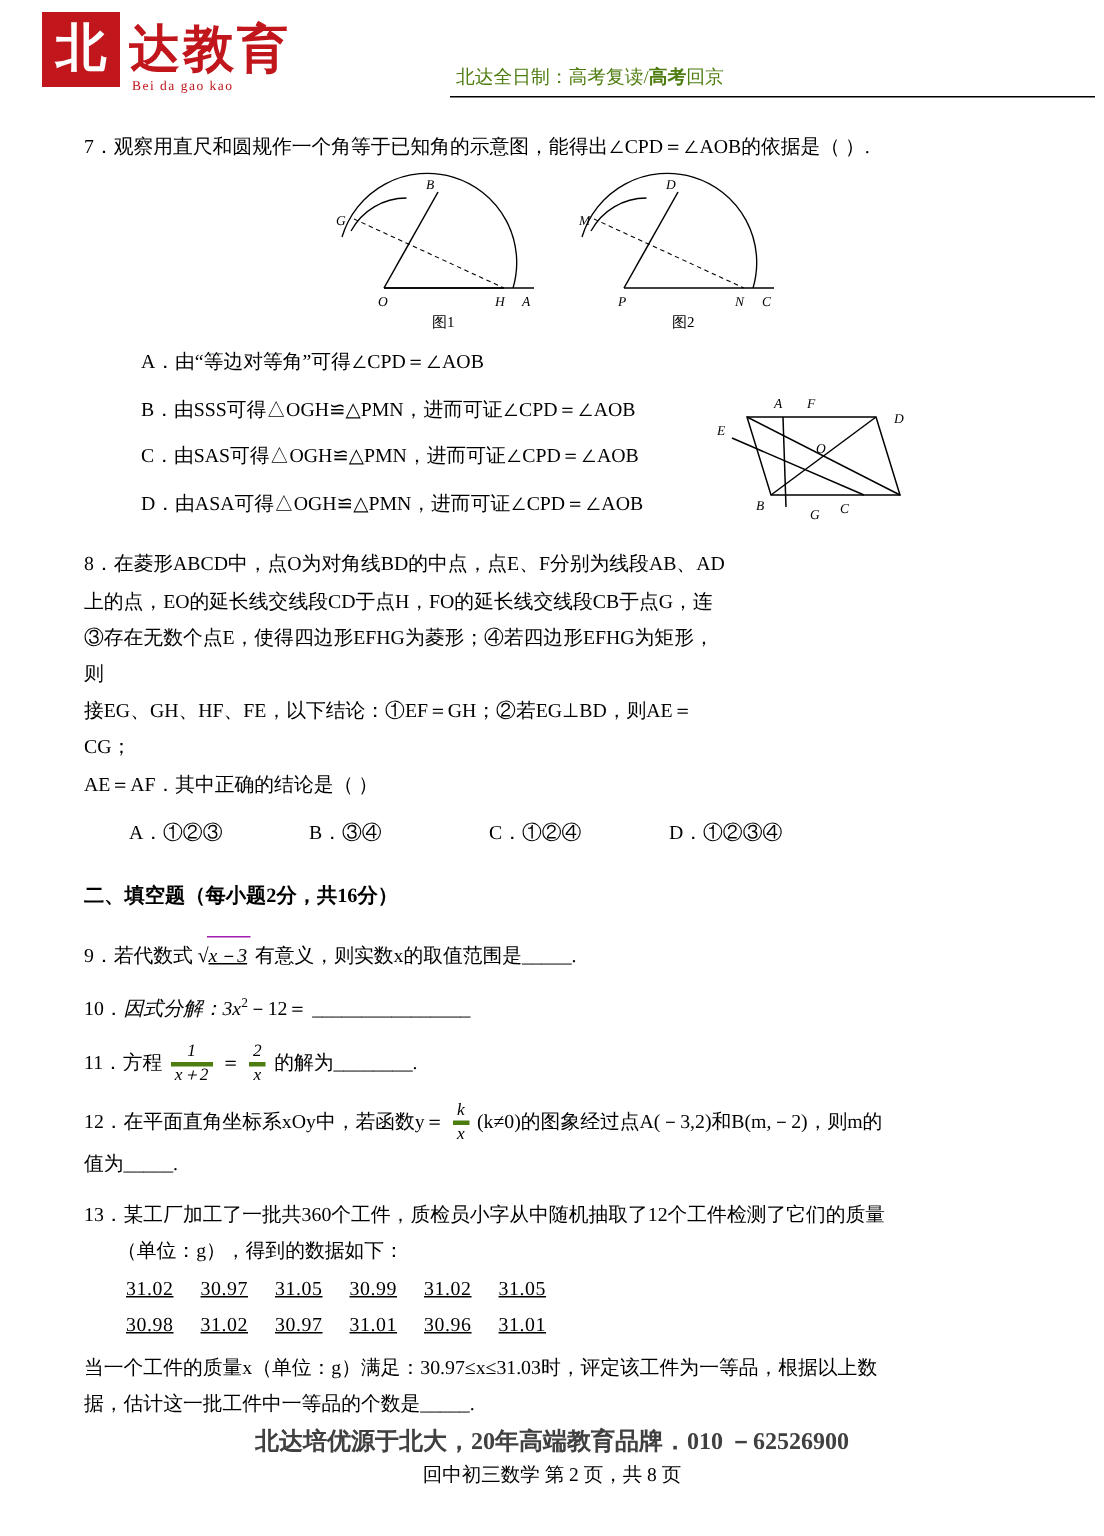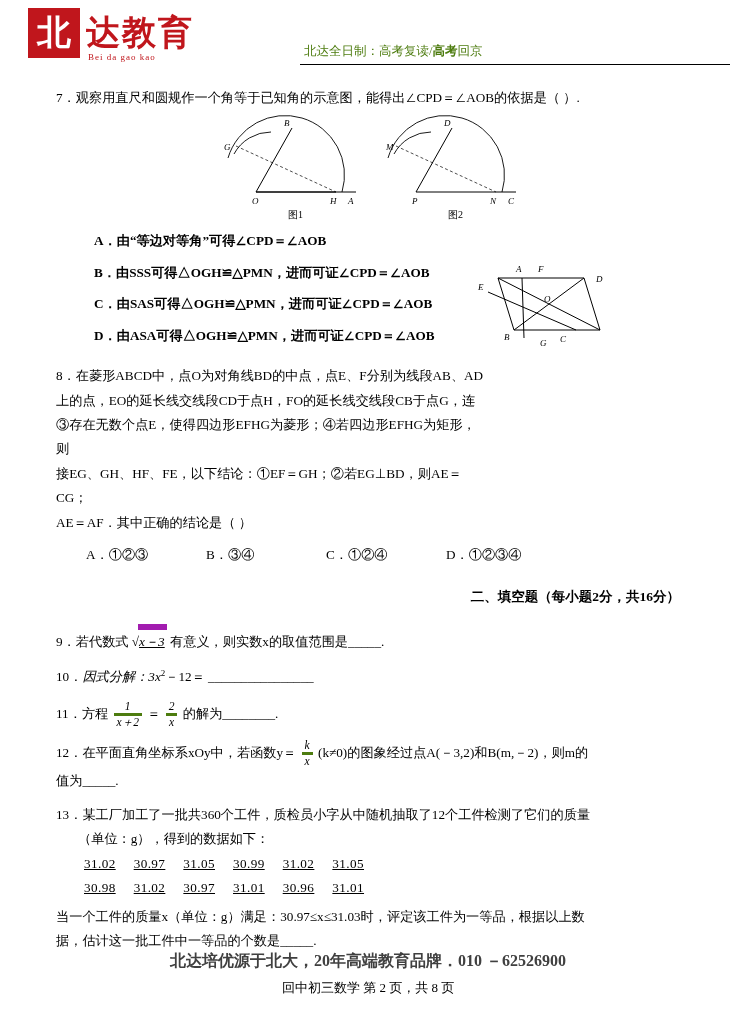--- a/index.html
+++ b/index.html
@@ -94,40 +94,40 @@
     line-height: 1.85;
   }
   .qitem { position: relative; margin-top: 14px; }
   .qnum-line { display: block; }
   .opts { margin-top: 4px; }
   .opt-row {
     display: flex;
     margin-top: 7px;
     padding-left: 38px;
   }
-  .opt-row .opt { white-space: nowrap; font-weight: bold; }
+  .opt-row .opt { white-space: nowrap; }
   .opt-inline { display: flex; padding-left: 30px; margin-top: 8px; }
   .opt-inline .opt { width: 130px; }
   .it { font-style: italic; }
-  .sec-title { font-weight: bold; margin-top: 18px; font-size: 13.5px; text-align: right; }
+  .sec-title { font-weight: bold; margin-top: 18px; font-size: 13.5px; }
 
   
   .frac {
     display: inline-block;
     vertical-align: middle;
     text-align: center;
     font-size: 11.5px;
     line-height: 1.15;
     margin: 0 2px;
   }
   .frac .num { display: block; padding: 0 3px; }
   .frac .den { display: block; border-top: 3px solid #4d7c0f; padding: 0 3px; }
   .sqrt {
     display: inline-block;
-    border-top: 6px solid #a21caf;
+    border-top: 1px solid #a21caf;
     padding: 0 2px 0 1px;
     margin-left: -1px;
     text-decoration: underline;
   }
   sup { font-size: 0.68em; vertical-align: super; }
 
   
   .fig-row7 {
     position: relative;
     height: 108px;

